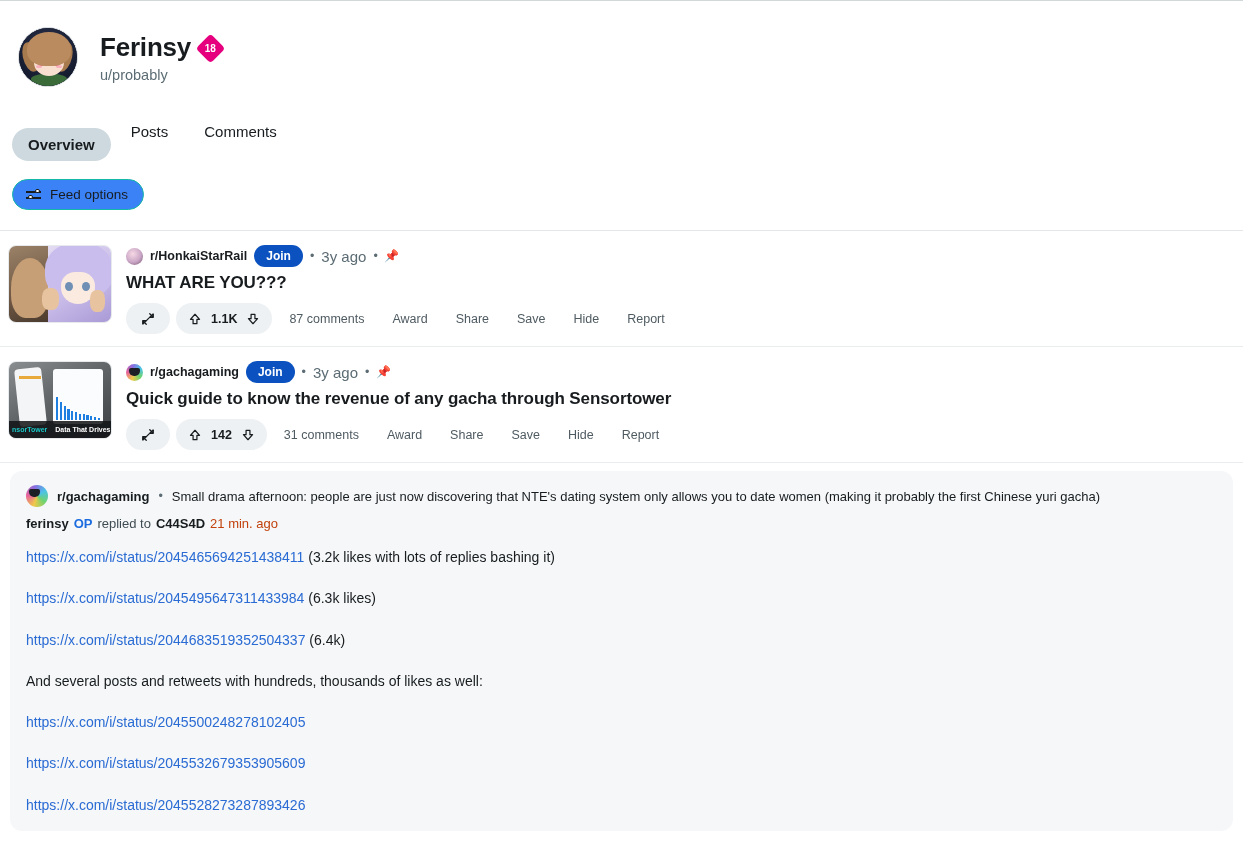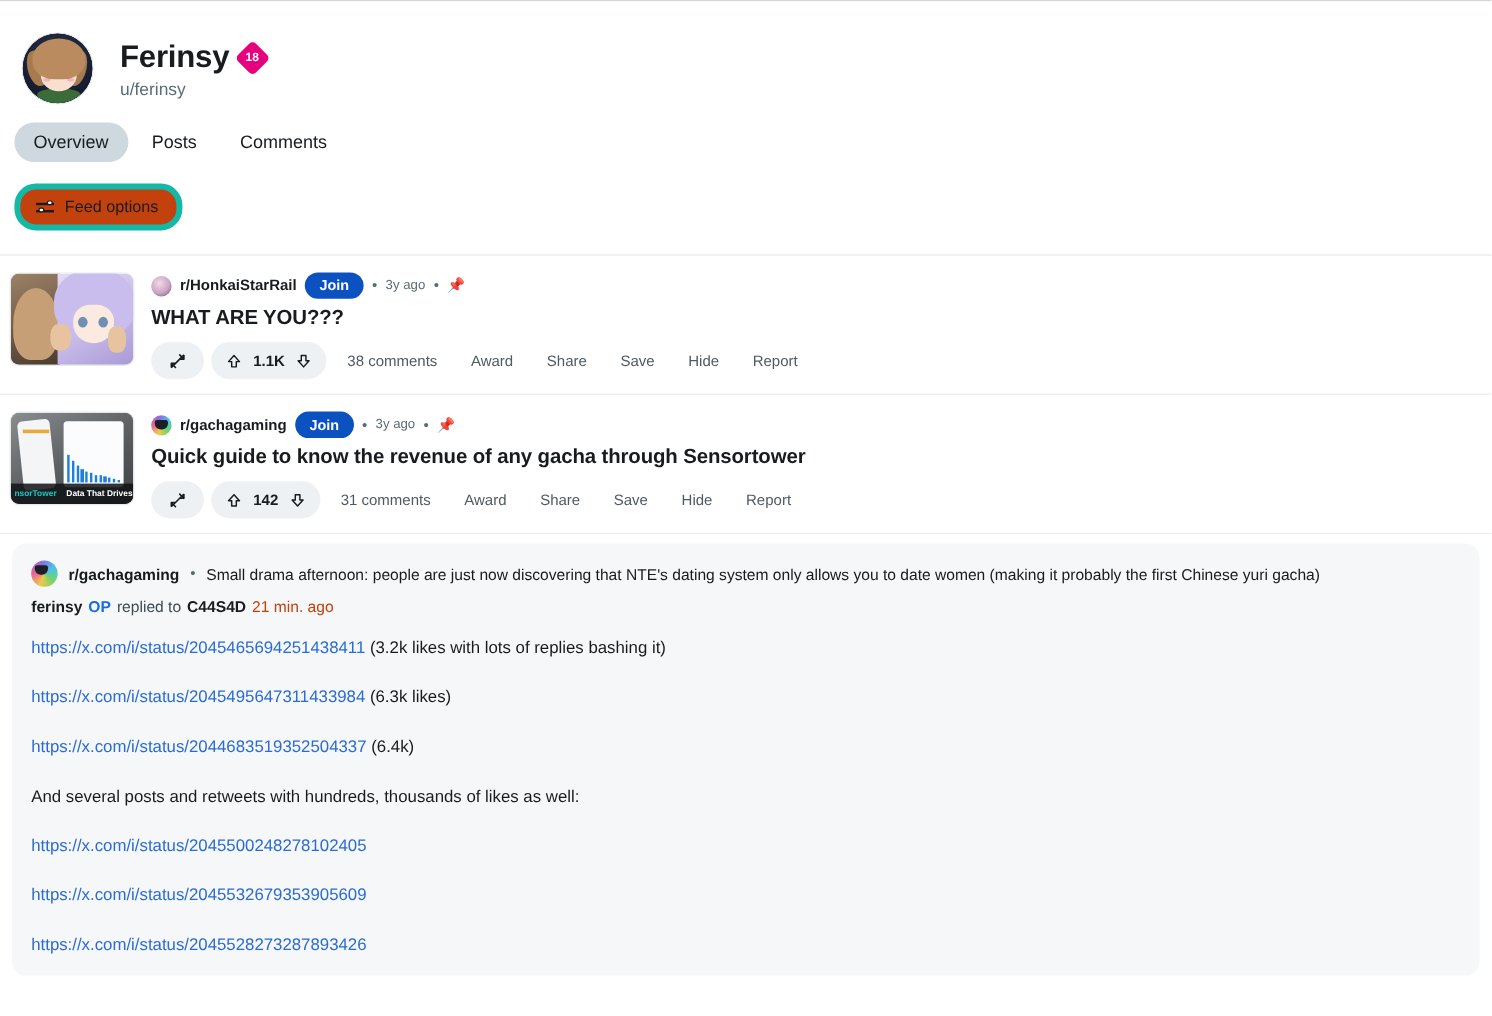--- a/index.html
+++ b/index.html
@@ -39,27 +39,27 @@
   .name-row { display:flex; align-items:center; gap:9px; }
   .display-name { font-size:26px; font-weight:700; letter-spacing:-0.2px; color:#181c1f; }
   .nsfw-badge { width:21px; height:21px; background:#e6007e; transform:rotate(45deg); border-radius:4px;
                 display:flex; align-items:center; justify-content:center; margin-top:3px; }
   .nsfw-badge span { transform:rotate(-45deg); color:#fff; font-size:10px; font-weight:700; line-height:1; }
   .handle { font-size:14.5px; color:#5c6c74; margin-top:4px; }
 
   
   .tabs { display:flex; align-items:center; gap:4px; padding-left:12px; margin-top:6px; }
   .tab { font-size:15px; color:#181c1f; padding:8px 16px; border-radius:18px; cursor:pointer; }
-  .tab.active { background:#cdd9de; font-weight:400; }
+  .tab.active { background:#cdd9de; font-weight:700;margin-top:26px; }
 
   
   .feedopt-row { padding-left:12px; margin-top:18px; }
-  .feed-options { display:inline-flex; align-items:center; gap:9px; border:5px solid #14b8a6;
+  .feed-options { display:inline-flex; align-items:center; gap:9px; border:1px solid #14b8a6;
                   border-radius:18px; padding:7px 15px 7px 13px; font-size:13.5px; color:#181c1f;
-                  background:#c2410c; cursor:pointer;justify-content:flex-end; }
+                  background:#3b82f6; cursor:pointer;justify-content:flex-end; }
   .sliders-icon { width:15px; height:15px; position:relative; flex:none; }
   .sliders-icon i { position:absolute; background:#181c1f; display:block; }
   .sl-line1 { top:4px; left:0; width:15px; height:1.6px; }
   .sl-line2 { top:10px; left:0; width:15px; height:1.6px; }
   .sl-dot { width:4.6px; height:4.6px; border:1.6px solid #181c1f; background:#fff !important; border-radius:50%; }
   .sl-dot1 { top:1.6px; left:9px; }
   .sl-dot2 { top:7.6px; left:2px; }
 
   .divider { height:1px; background:#e3e7e9; margin-top:20px; }
 
@@ -102,21 +102,21 @@
   .post-meta { display:flex; align-items:center; gap:7px; font-size:12.5px; color:#181c1f; height:22px; }
   .sub-avatar { width:17px; height:17px; border-radius:50%; flex:none; overflow:hidden; position:relative; }
   .sub-hsr { background:radial-gradient(circle at 40% 35%,#f6d8e4 0%,#c9a6c6 55%,#6d4a63 100%); }
   .sub-gg { background:conic-gradient(from 200deg,#f0c94a,#e8639a,#8a6ce0,#4bc3e8,#6fd36f,#f0c94a); }
   .sub-gg::after { content:''; position:absolute; left:3px; top:4px; width:11px; height:8px;
                    background:#1c2026; border-radius:2px 2px 5px 5px; }
   .sub-name { font-weight:600; font-size:12.5px; color:#181c1f; cursor:pointer; }
   .join-btn { background:#0b52c0; color:#fff; font-size:12px; font-weight:700; border-radius:14px;
               padding:4px 12px; cursor:pointer; }
   .dot-sep { color:#5c6c74; font-size:12.5px; }
-  .age { color:#5c6c74; font-size:11px; }
+  .age { color:#5c6c74; font-size:15px; }
   .pin-icon { font-size:12px; color:#3aa33a; }
 
   .post-title { font-size:17px; font-weight:600; letter-spacing:-0.1px; color:#181c1f; margin-top:6px;
                 cursor:pointer; }
 
   .post-actions { display:flex; align-items:center; gap:6px; margin-top:10px; }
   .pill { background:#eef1f3; border-radius:17px; height:31px; display:flex; align-items:center;
           justify-content:center; cursor:pointer; }
   .pill-expand { width:44px; }
   .pill-vote { gap:9px; padding:0 12px; font-size:12.5px; font-weight:700; color:#181c1f; }
@@ -161,21 +161,21 @@
         <div class="av-hair"></div>
       </div>
     </div>
     <div class="profile-text">
       <div class="name-row">
         <div class="display-name">Ferinsy</div>
         <div class="nsfw-badge">
           <span>18</span>
         </div>
       </div>
-      <div class="handle">u/ferinsy</div>
+      <div class="handle">u/probably</div>
     </div>
   </div>
 
   <div class="tabs">
     <div class="tab active">Overview</div>
     <div class="tab">Posts</div>
     <div class="tab">Comments</div>
   </div>
 
   <div class="feedopt-row">
@@ -225,21 +225,21 @@
         </span>
         <span class="pill pill-vote">
           <svg class="arrow" viewBox="0 0 16 16">
             <path d="M8 2.6 L13.2 8.4 L10.2 8.4 L10.2 13.4 L5.8 13.4 L5.8 8.4 L2.8 8.4 Z" fill="none" stroke="#181c1f" stroke-width="1.4" stroke-linejoin="round"></path>
           </svg>
           <span>1.1K</span>
           <svg class="arrow" viewBox="0 0 16 16">
             <path d="M8 13.4 L2.8 7.6 L5.8 7.6 L5.8 2.6 L10.2 2.6 L10.2 7.6 L13.2 7.6 Z" fill="none" stroke="#181c1f" stroke-width="1.4" stroke-linejoin="round"></path>
           </svg>
         </span>
-        <span class="act-link">38 comments</span>
+        <span class="act-link">87 comments</span>
         <span class="act-link">Award</span>
         <span class="act-link">Share</span>
         <span class="act-link">Save</span>
         <span class="act-link">Hide</span>
         <span class="act-link">Report</span>
       </div>
     </div>
   </div>
 
   <div class="post">

